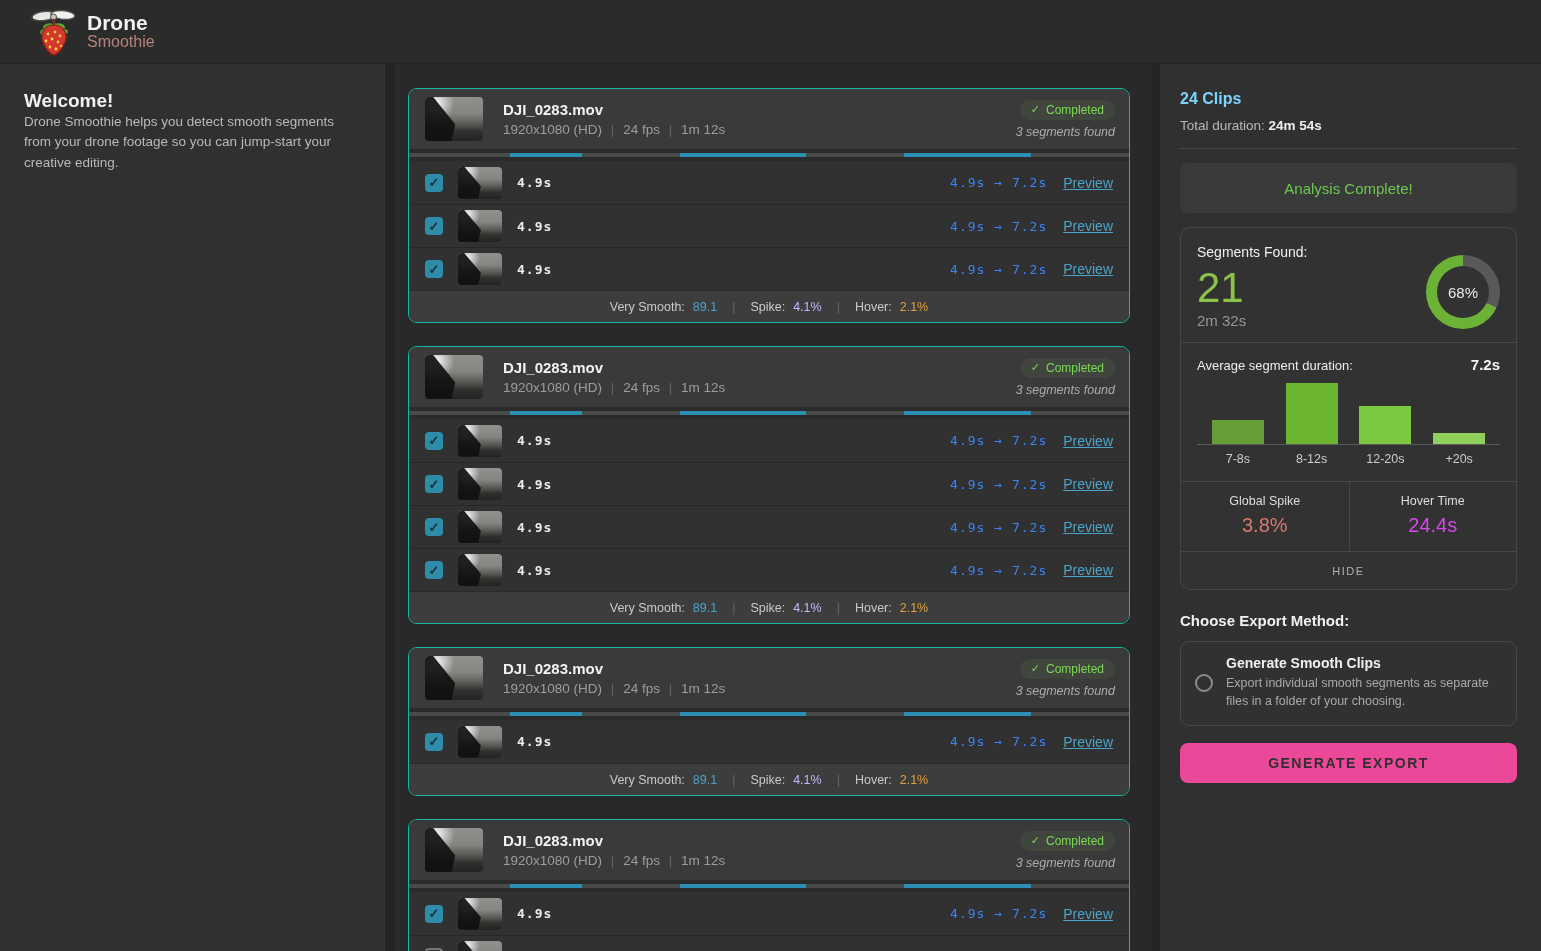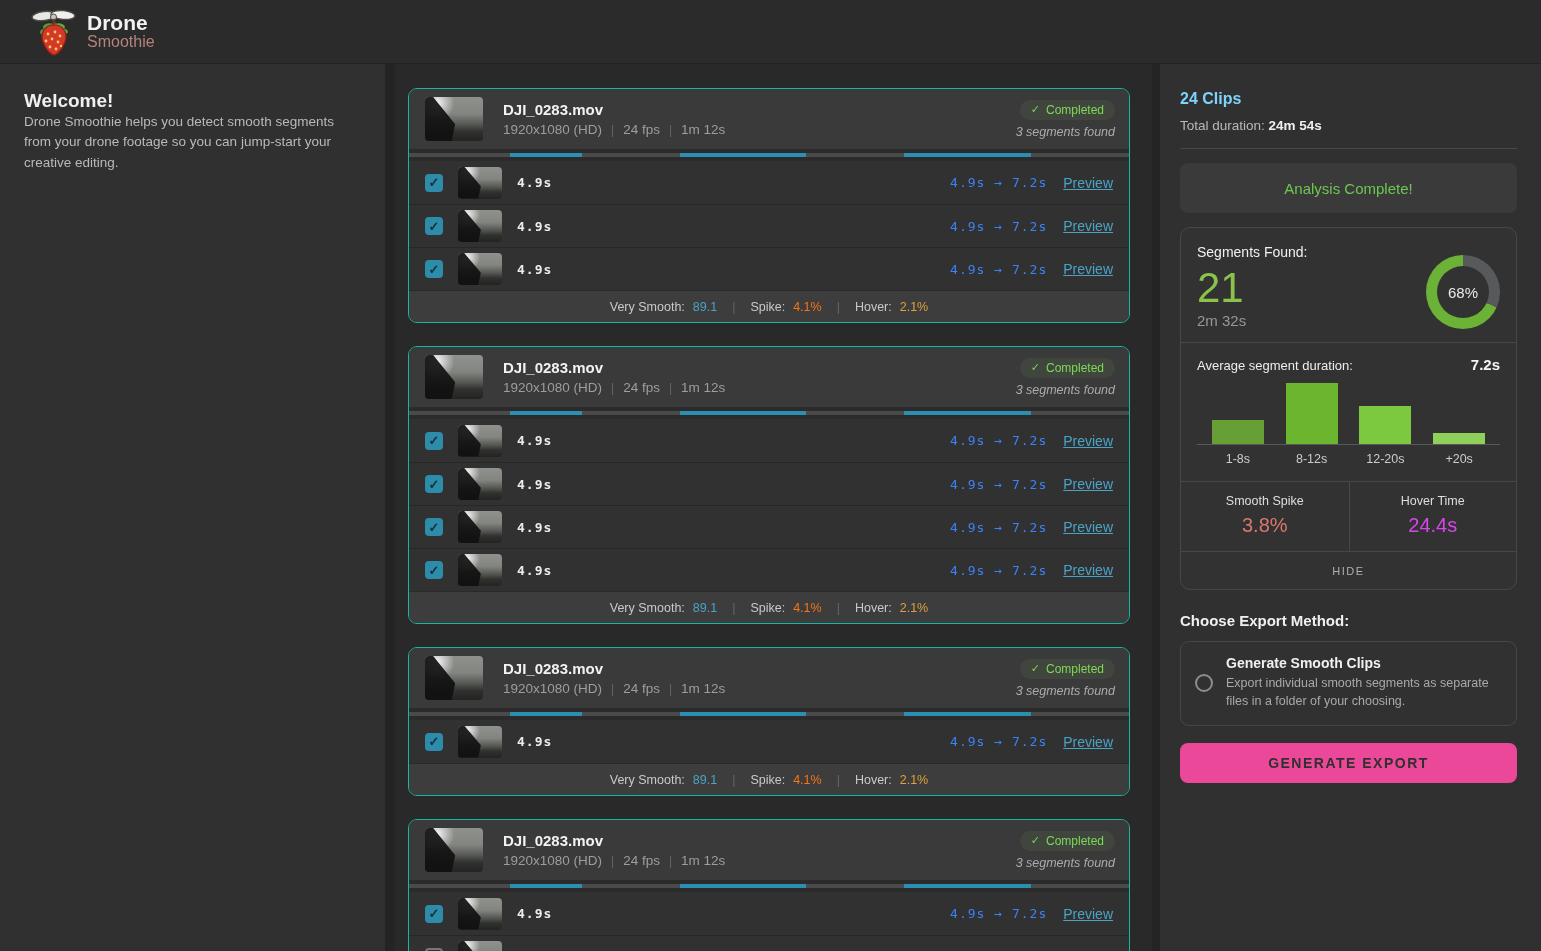--- a/index.html
+++ b/index.html
@@ -60,21 +60,21 @@
     color:#ececec; letter-spacing:1px; }
   .flex-sp { flex:1; }
   .seg-range { font-family:"DejaVu Sans Mono", monospace; font-size:13px; color:#3b82f6; letter-spacing:1px; }
   .preview { font-size:14px; color:#4aa3c7; text-decoration:underline; margin-left:16px; cursor:pointer; }
 
   .card-foot { background:#3d3d3d; border-top:1px solid #2a2a2a; height:32px;
     display:flex; align-items:center; justify-content:center; gap:8px; font-size:12.5px; }
   .st-label { color:#c9c9c9; }
   .st-sep { color:#666; margin:0 7px; }
   .st-val.teal { color:#4aa3c7; }
-  .st-val.red { color:#f97316; }
+  .st-val.red { color:#c4b5fd; }
   .st-val.orange { color:#dfa13d; }
 
   
   .clips-h { font-size:16px; font-weight:bold; color:#7dd3fc; margin-bottom:10px; }
   .total-line { font-size:13.5px; color:#b9b9b9; padding-bottom:15px; border-bottom:1px solid #474747; }
   .total-line b { color:#efefef; }
   .analysis-card { margin-top:14px; background:#3a3a3a; border-radius:8px; height:50px;
     display:flex; align-items:center; justify-content:center; font-size:15px; color:#6bc94f; }
 
   .panel { margin-top:14px; background:#323232; border:1px solid #474747; border-radius:10px; }
@@ -461,30 +461,30 @@
           <span class="avg-label">Average segment duration:</span>
           <span class="avg-val">7.2s</span>
         </div>
         <div class="bars" id="bars">
             <div class="bar" style="height: 39%; background: rgb(102, 159, 53);"></div>
             <div class="bar" style="height: 100%; background: rgb(108, 181, 47);"></div>
             <div class="bar" style="height: 63%; background: rgb(124, 200, 62);"></div>
             <div class="bar" style="height: 18%; background: rgb(142, 208, 90);"></div>
           </div>
         <div class="bar-labels" id="bar-labels">
-            <span class="bar-x">1-8s</span>
+            <span class="bar-x">7-8s</span>
             <span class="bar-x">8-12s</span>
             <span class="bar-x">12-20s</span>
             <span class="bar-x">+20s</span>
           </div>
       </div>
 
       <div class="p-grid">
         <div class="p-cell">
-          <div class="p-cell-label">Smooth Spike</div>
+          <div class="p-cell-label">Global Spike</div>
           <div class="p-cell-val red">3.8%</div>
         </div>
         <div class="p-cell">
           <div class="p-cell-label">Hover Time</div>
           <div class="p-cell-val orange">24.4s</div>
         </div>
       </div>
 
       <div class="p-hide">
         <button class="hide-btn">HIDE</button>

